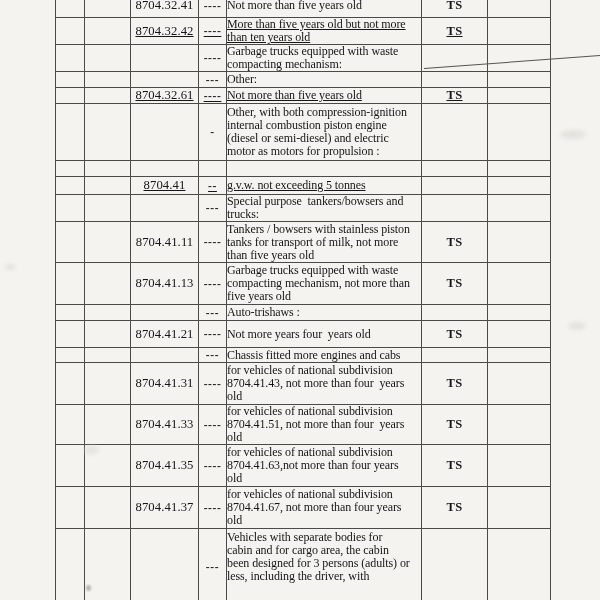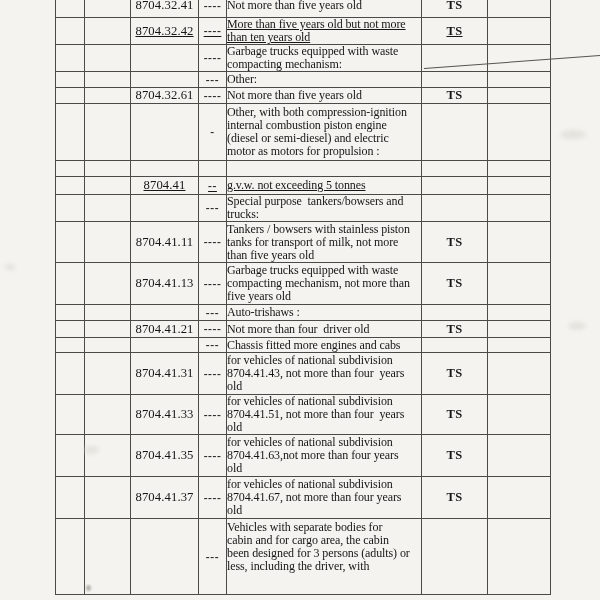--- a/index.html
+++ b/index.html
@@ -96,21 +96,21 @@
         </tr>
         <tr style="height: 16px;">
           <td class="c-empty-a"></td>
           <td class="c-empty-b"></td>
           <td class="c-code"></td>
           <td class="c-dash">---</td>
           <td class="c-desc">Other:</td>
           <td class="c-duty"></td>
           <td class="c-remarks"></td>
         </tr>
-        <tr style="height: 15px;">
+        <tr style="height: 15px; text-decoration: underline;">
           <td class="c-empty-a"></td>
           <td class="c-empty-b"></td>
           <td class="c-code">8704.32.61</td>
           <td class="c-dash">----</td>
           <td class="c-desc">Not more than five years old</td>
           <td class="c-duty">TS</td>
           <td class="c-remarks"></td>
         </tr>
         <tr style="height: 57px;">
           <td class="c-empty-a"></td>
@@ -176,26 +176,26 @@
         </tr>
         <tr style="height: 16px;">
           <td class="c-empty-a"></td>
           <td class="c-empty-b"></td>
           <td class="c-code"></td>
           <td class="c-dash">---</td>
           <td class="c-desc">Auto-trishaws :</td>
           <td class="c-duty"></td>
           <td class="c-remarks"></td>
         </tr>
-        <tr style="height: 17px;">
+        <tr style="height: 27px;">
           <td class="c-empty-a"></td>
           <td class="c-empty-b"></td>
           <td class="c-code">8704.41.21</td>
           <td class="c-dash">----</td>
-          <td class="c-desc">Not more than four  driver old</td>
+          <td class="c-desc">Not more years four  years old</td>
           <td class="c-duty">TS</td>
           <td class="c-remarks"></td>
         </tr>
         <tr style="height: 15px;">
           <td class="c-empty-a"></td>
           <td class="c-empty-b"></td>
           <td class="c-code"></td>
           <td class="c-dash">---</td>
           <td class="c-desc">Chassis fitted more engines and cabs</td>
           <td class="c-duty"></td>

